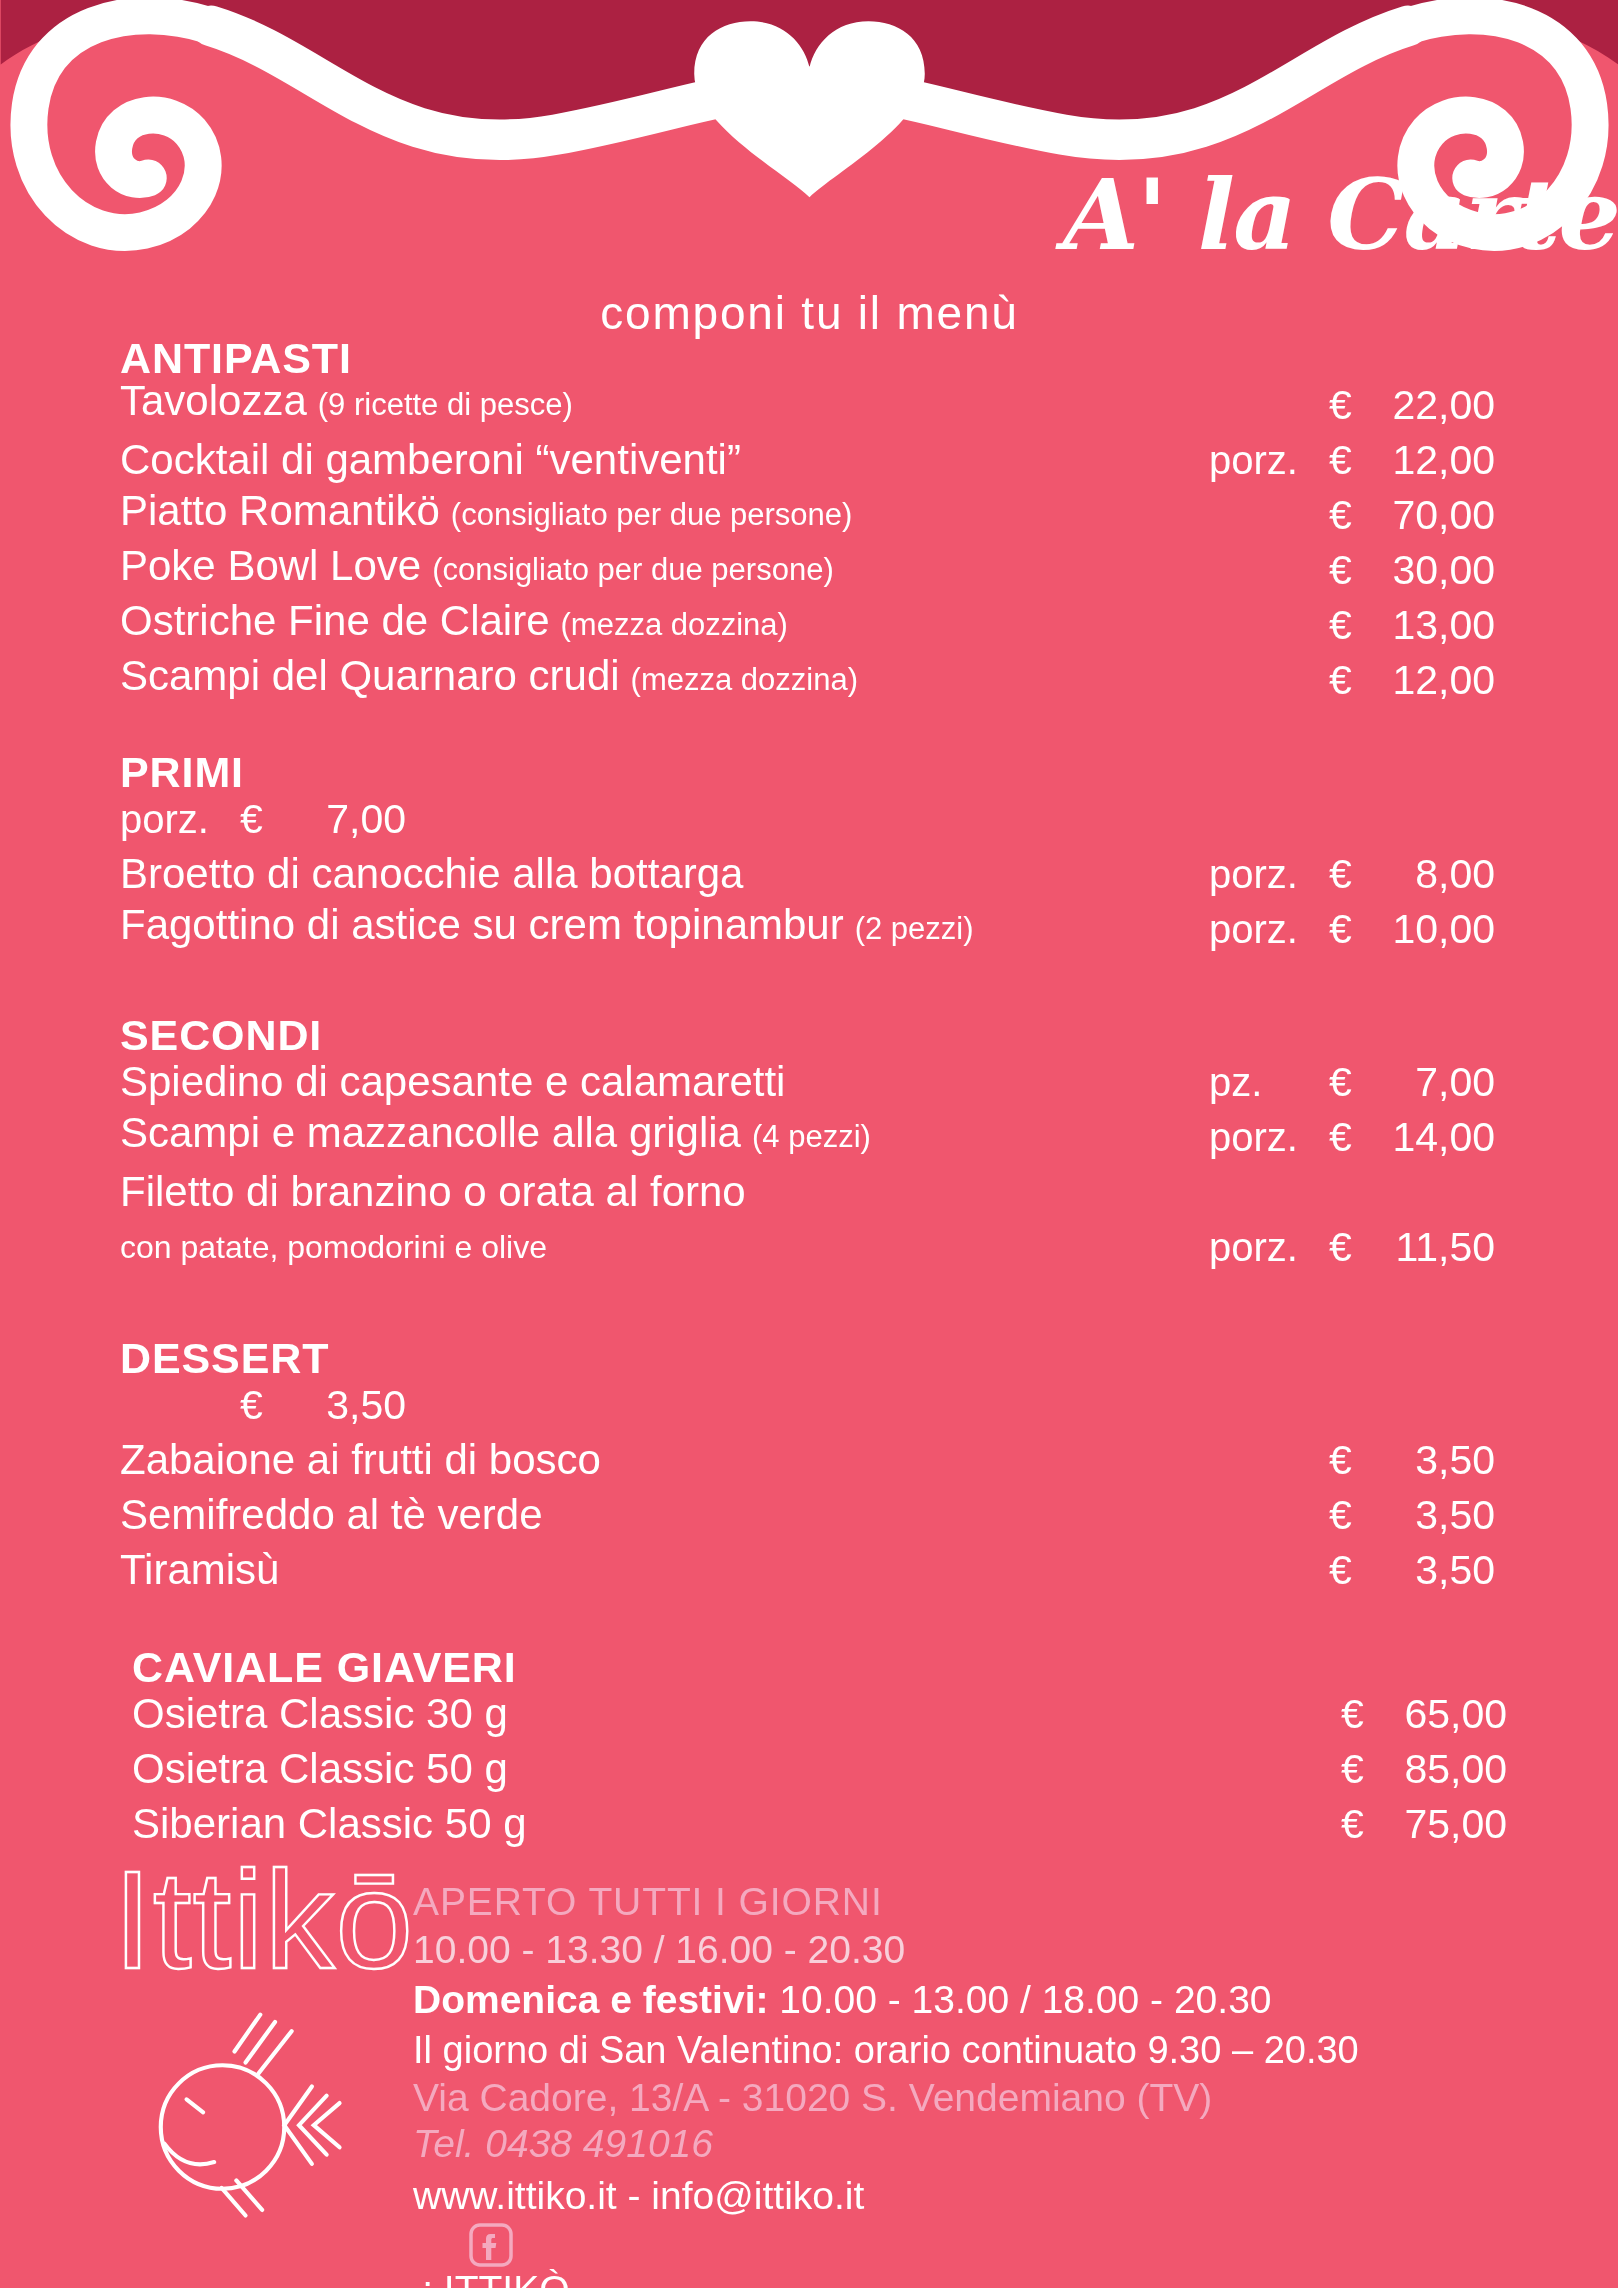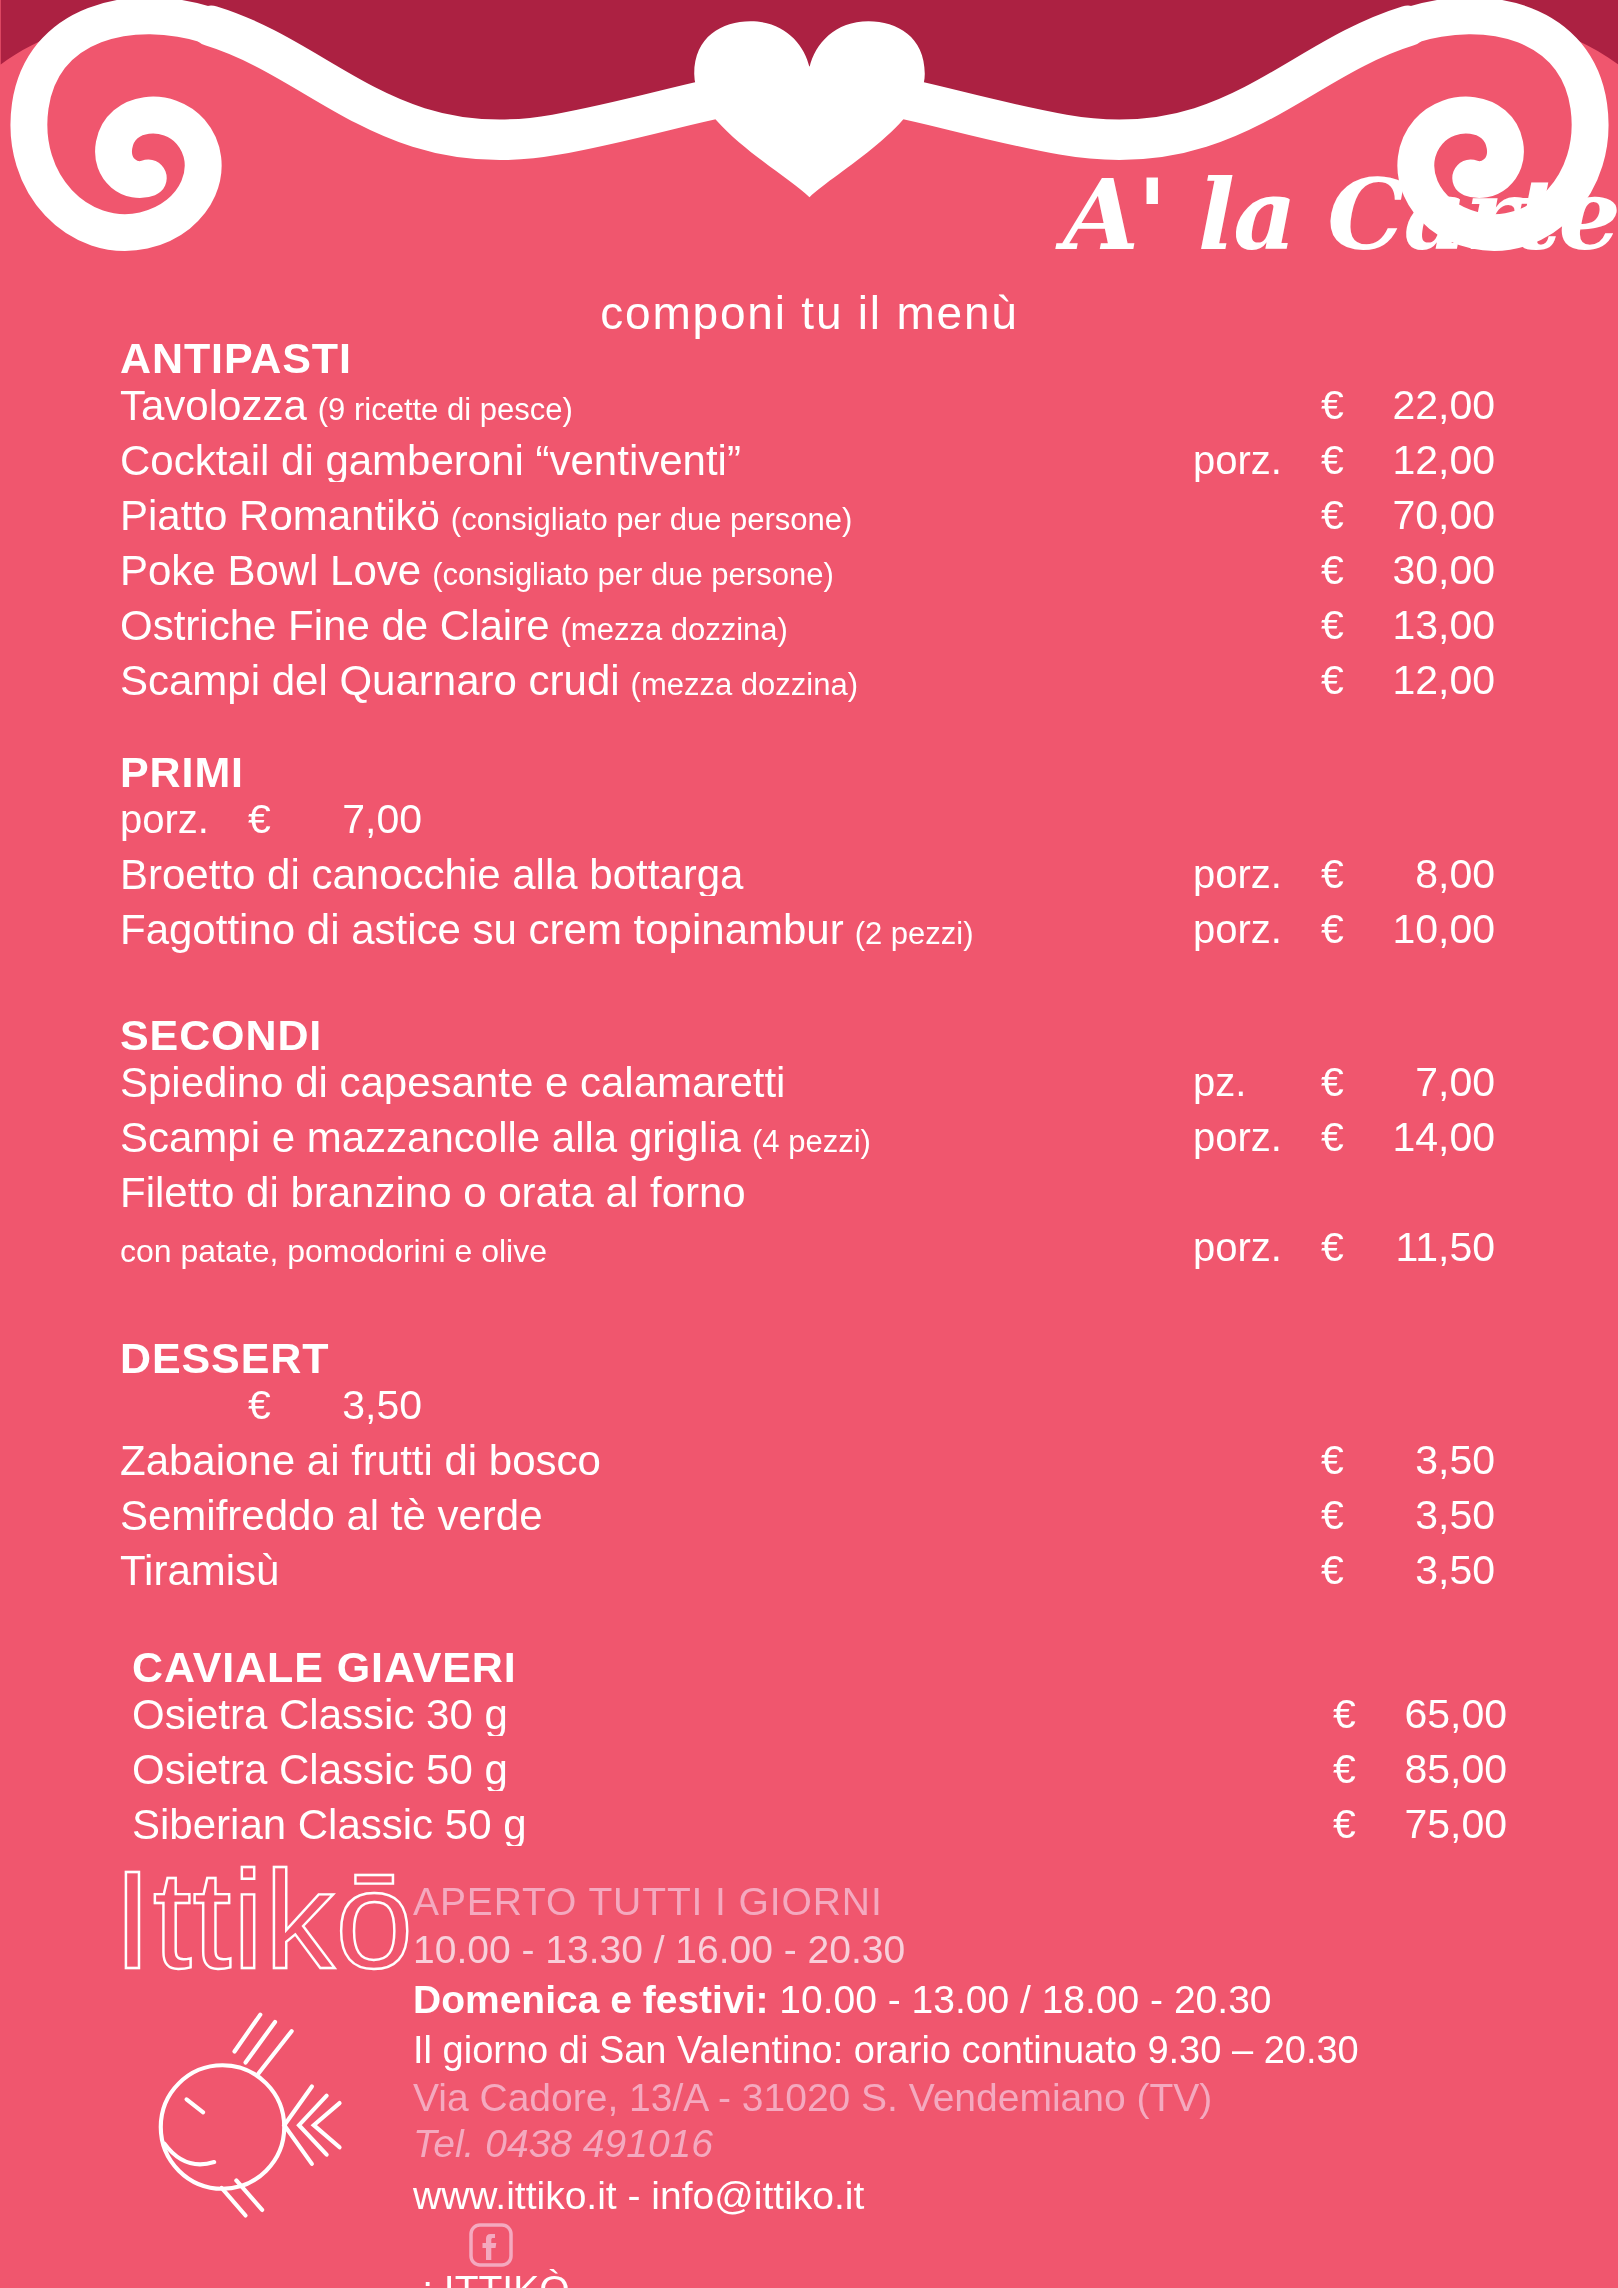--- a/index.html
+++ b/index.html
@@ -26,21 +26,21 @@
     font-family:"DejaVu Serif",serif;font-style:italic;font-weight:700;
     font-size:98px;line-height:1.05;letter-spacing:-1.8px;
   }
   .subtitle{
     position:absolute;top:286px;left:0;width:100%;text-align:center;
     font-size:46px;letter-spacing:1.8px;font-weight:400;
   }
   
   .section{position:absolute;left:120px;width:1375px;}
   .sec-heading{font-size:43px;font-weight:700;letter-spacing:0.9px;height:52px;line-height:52px;}
-  .row{display:flex;align-items:flex-start;height:55px;line-height:43px;font-size:42px;white-space:nowrap;gap:8px;}
+  .row{display:flex;align-items:flex-end;height:55px;line-height:68px;font-size:42px;white-space:nowrap;}
   .nm{flex:1;overflow:hidden;}
   .det{font-size:31px;margin-left:11px;}
   .unit{width:120px;font-size:40px;}
   .eur{width:46px;font-size:41px;}
   .price{width:120px;text-align:right;font-size:41px;}
   .row.small .name{font-size:32px;}
   
   .logo{
     position:absolute;left:113px;top:1850px;font-size:140px;line-height:1;
     font-weight:400;color:#fff;letter-spacing:0.9px;

